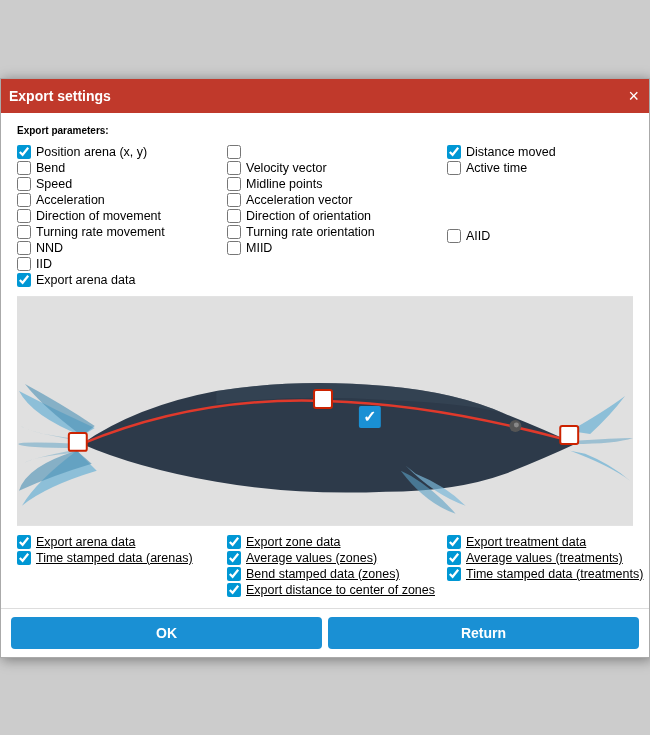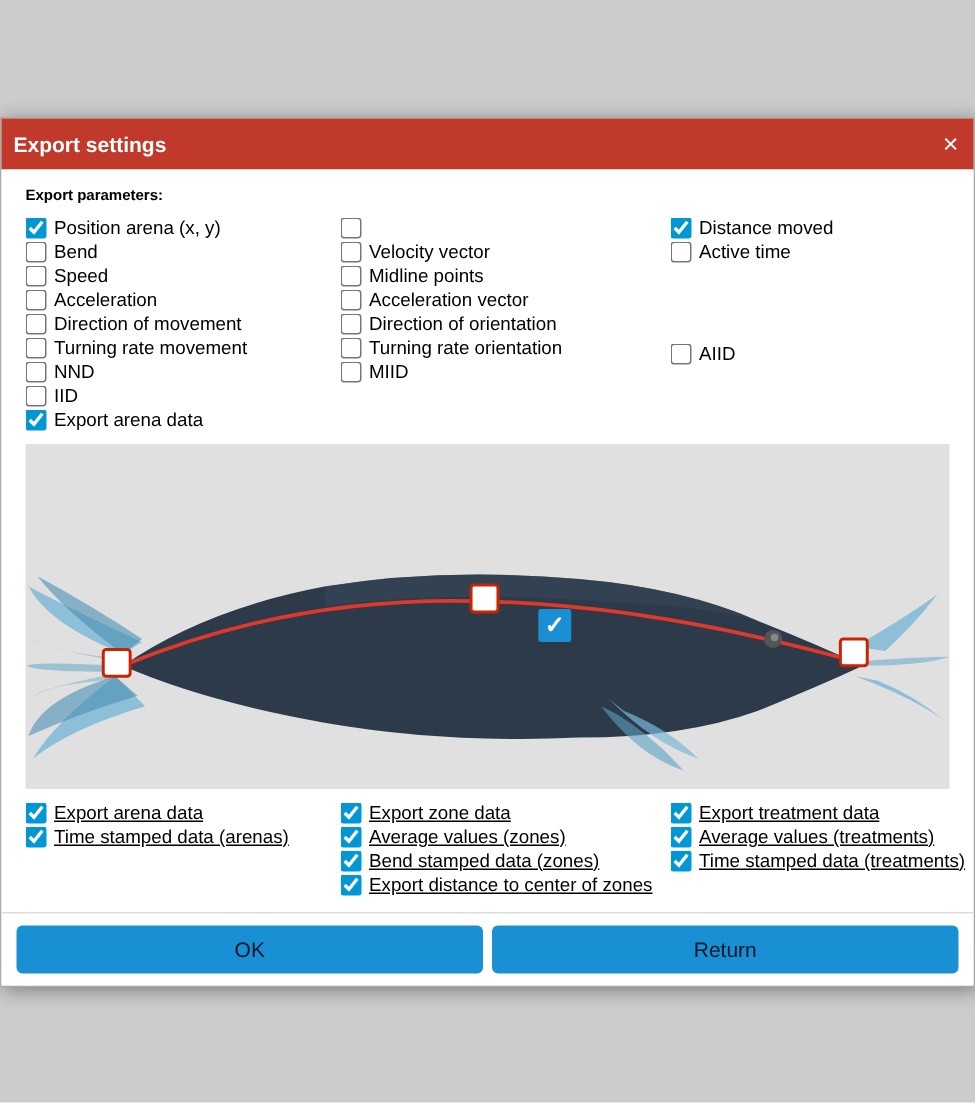--- a/index.html
+++ b/index.html
@@ -90,23 +90,23 @@
       padding: 8px 10px;
       background: white;
       border-top: 1px solid #ddd;
     }
     .btn {
       flex: 1;
       padding: 8px;
       border: none;
       border-radius: 4px;
       font-size: 14px;
-      font-weight: 400;
+      font-weight: 700;
       cursor: pointer;
-      color: #0f172a;
+      color: #ffffff;
     }
     .btn-ok {
       background: #1a90d4;
       margin-right: 6px;
     }
     .btn-return {
       background: #1a90d4;
     }
   </style>
 </head>

